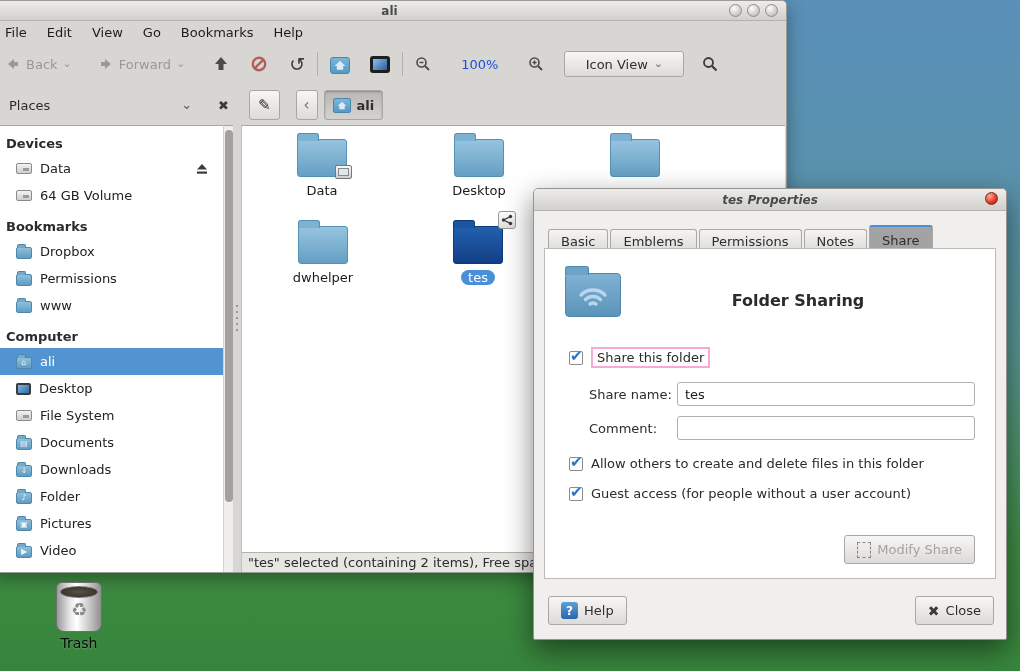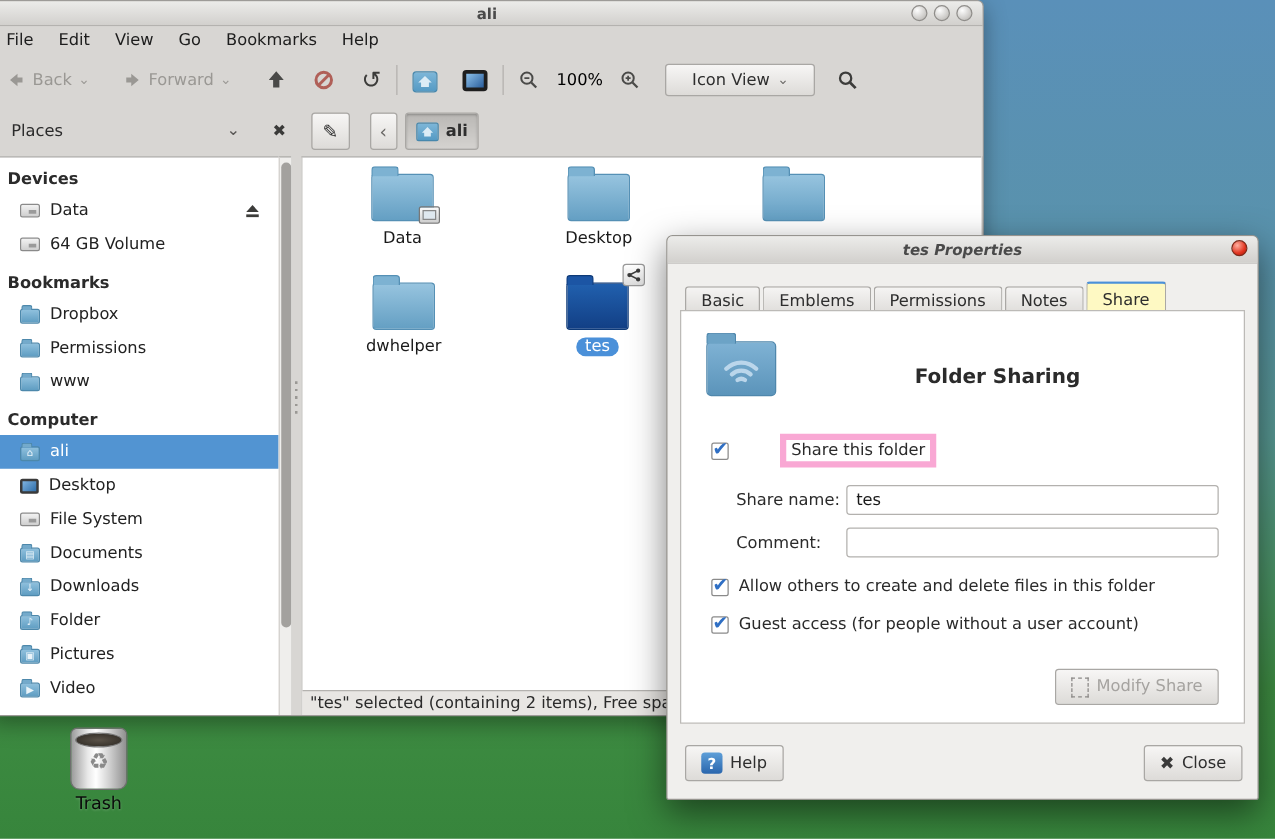--- a/index.html
+++ b/index.html
@@ -100,34 +100,34 @@
      color:#2b2b2b; }
 
   
   .dialog { position:absolute; left:533px; top:188px; width:474px; height:452px;
      background:#f0efed; border:1px solid #96948f; border-radius:5px 5px 2px 2px;
      box-shadow:0 10px 28px rgba(0,0,0,.5); }
   .dialog .titlebar { height:22px;font-style:italic; }
   .tabs { display:flex; align-items:flex-end; padding:12px 14px 0 14px; height:42px; }
   .tab { padding:4px 12px 4px 12px; background:linear-gradient(#f5f4f3,#dcdad7);
      border:1px solid #aaa8a5; border-bottom:none; border-radius:3px 3px 0 0; margin-right:2px; color:#2e2e2e; }
-  .tab.active { background:#fef9c3; border-top:2px solid #4a90d9; padding-top:6px; padding-bottom:6px; position:relative; top:1px; }
+  .tab.active { background:#a3a3a3; border-top:2px solid #4a90d9; padding-top:6px; padding-bottom:6px; position:relative; top:1px; }
   .dlg-content { position:absolute; left:10px; right:10px; top:59px; height:331px;
      background:#ffffff; border:1px solid #bcbab7; }
   .share-hero { display:flex; align-items:flex-start; padding:16px 20px 0 20px; }
   .folder-share { width:56px; height:44px; border-radius:4px; position:relative;
      background:linear-gradient(#7fb2d4,#5b94ba); border:1px solid #4f87ac; margin-top:8px;
      display:flex; align-items:center; justify-content:center; }
   .folder-share::before { content:""; position:absolute; top:-8px; left:-1px; width:22px; height:8px;
      background:#6ca3c6; border:1px solid #4f87ac; border-bottom:none; border-radius:3px 3px 0 0; }
   .hero-title { flex:1; text-align:center; font-weight:bold; font-size:16px; color:#2b2b2b; margin-top:26px; }
   .chk-row { display:flex; align-items:center; gap:8px; margin:0 0 0 24px; }
   .chkbox { width:14px; height:14px; background:#fff; border:1px solid #8a8a8a; border-radius:2px; position:relative; flex:0 0 auto; }
   .chkbox .tick { position:absolute; left:0px; top:-5px; color:#2f6fc4; font-size:15px; font-weight:bold; }
-  .focus-rect { border:5px solid #f9a8d4; padding:1px 4px;margin-left:33px; }
+  .focus-rect { border:2px solid #f9a8d4; padding:1px 4px; }
   .field-row { display:flex; align-items:center; margin:10px 20px 0 44px; }
   .field-row label { width:88px; color:#2b2b2b; }
   .field-row input { flex:1; height:24px; border:1px solid #b3b1ae; border-radius:3px; padding:0 7px;
      font-family:inherit; font-size:13px; color:#1a1a1a; background:#fff; }
   .modify-btn { position:absolute; right:20px; bottom:14px; height:29px; padding:0 12px; }
   .modify-btn .ph-ico { width:14px; height:16px; border:1px dashed #8a8886; position:relative; }
   .dlg-footer { position:absolute; left:14px; right:12px; bottom:14px; height:29px; display:flex; justify-content:space-between; }
   .fbtn { height:29px; padding:0 12px; }
   .help-ico { width:17px; height:17px; border-radius:3px; background:linear-gradient(#5e9fd8,#2a66ad);
      color:#fff; font-weight:bold; font-size:12px; display:flex; align-items:center; justify-content:center; }
@@ -211,21 +211,21 @@
       </span>
     </span>
     <span class="vsep"></span>
     <span class="tbtn">
       <svg class="icon16" viewBox="0 0 16 16">
           <circle cx="6.5" cy="6.5" r="4.5" fill="none" stroke="#4a4a48" stroke-width="1.6"></circle>
           <line x1="10" y1="10" x2="14" y2="14" stroke="#4a4a48" stroke-width="1.8"></line>
           <line x1="4.5" y1="6.5" x2="8.5" y2="6.5" stroke="#4a4a48" stroke-width="1.4"></line>
         </svg>
     </span>
-    <span style="margin:0 8px;color:#000000">100%</span>
+    <span style="margin:0 24px;color:#1d4ed8">100%</span>
     <span class="tbtn">
       <svg class="icon16" viewBox="0 0 16 16">
           <circle cx="6.5" cy="6.5" r="4.5" fill="none" stroke="#4a4a48" stroke-width="1.6"></circle>
           <line x1="10" y1="10" x2="14" y2="14" stroke="#4a4a48" stroke-width="1.8"></line>
           <line x1="4.5" y1="6.5" x2="8.5" y2="6.5" stroke="#4a4a48" stroke-width="1.4"></line>
           <line x1="6.5" y1="4.5" x2="6.5" y2="8.5" stroke="#4a4a48" stroke-width="1.4"></line>
         </svg>
     </span>
     <span class="btn" style="margin-left:14px;width:120px;height:26px;justify-content:center;padding:0 8px">
       <span>Icon View</span>

